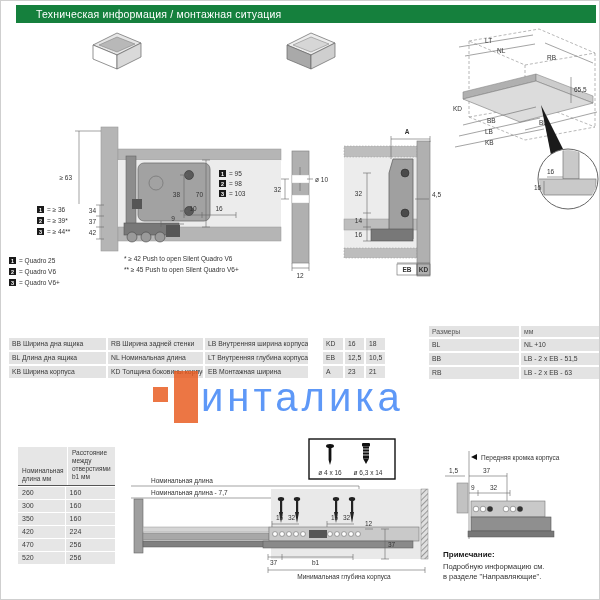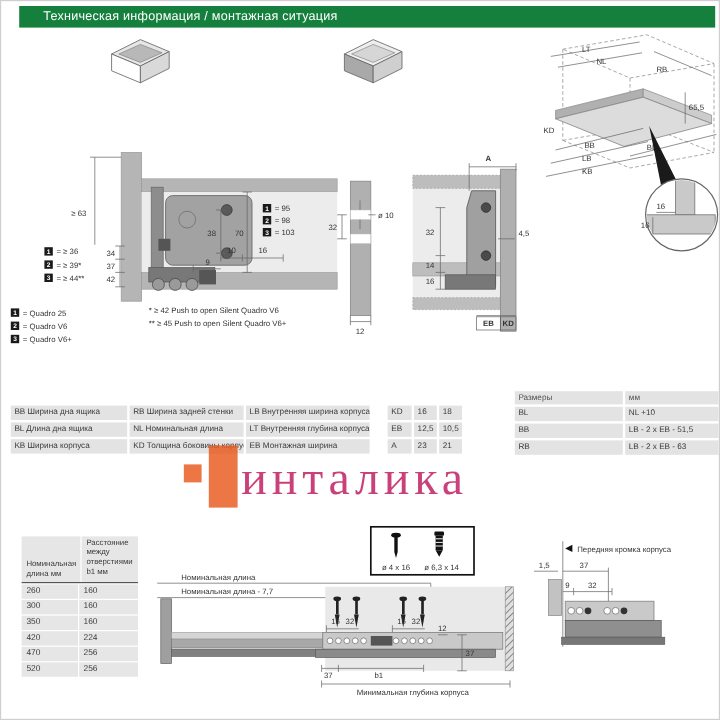--- a/index.html
+++ b/index.html
@@ -12,21 +12,21 @@
   svg .dl{stroke:#666;stroke-width:.6;fill:none;}
   svg .dsh{stroke:#999;stroke-width:.7;stroke-dasharray:3,2;fill:none;}
   svg .sq{fill:#1a1a1a;}
   svg .sqt{fill:#fff;font-size:5.5px;font-weight:bold;}
   .cellrow{display:flex;gap:2px;margin-bottom:2px;}
   .cell{background:#e3e3e3;color:#3a3a3a;font-size:6.8px;line-height:12px;height:12px;
         padding:0 3px;white-space:nowrap;overflow:hidden;}
   .defcol{position:absolute;display:flex;flex-direction:column;gap:2px;}
   .s2cell{background:#e6e6e6;color:#3a3a3a;font-size:7px;line-height:12px;height:12px;padding:0 4px;}
   .wm{position:absolute;left:138px;top:360px;width:345px;height:64px;z-index:30;opacity:.82;pointer-events:none;}
-  .wmtext{position:absolute;left:62px;top:14px;font-size:40px;color:#be185d;letter-spacing:4px;font-weight:500;font-family:Liberation Serif, serif;}
+  .wmtext{position:absolute;left:62px;top:14px;font-size:40px;color:#3b82f6;letter-spacing:4px;font-weight:500;}
   .note{position:absolute;left:442px;top:549px;width:140px;color:#333;}
   .note .t{font-weight:bold;font-size:8px;color:#1a1a1a;margin-bottom:3px;}
   .note .l{font-size:7.5px;line-height:9.5px;}
 </style>
 </head>
 <body>
 
 <div class="page">
 
   <div class="hdr" style="top:4px;">Техническая информация / монтажная ситуация</div>
@@ -438,14 +438,19 @@
     <circle cx="35" cy="62" r="2.8" fill="#fff" stroke="#555" stroke-width="0.5"></circle>
     <circle cx="42" cy="62" r="2.8" fill="#fff" stroke="#555" stroke-width="0.5"></circle>
     <circle cx="49" cy="62" r="2.8" fill="#333"></circle>
     <circle cx="65" cy="62" r="2.8" fill="#fff" stroke="#555" stroke-width="0.5"></circle>
     <circle cx="72" cy="62" r="2.8" fill="#fff" stroke="#555" stroke-width="0.5"></circle>
     <circle cx="79" cy="62" r="2.8" fill="#333"></circle>
     <rect x="30" y="70" width="80" height="14" fill="#8f8f8f" stroke="#555" stroke-width="0.6"></rect>
     <rect x="27" y="84" width="86" height="6" fill="#777777" stroke="#555" stroke-width="0.5"></rect>
   </svg>
 
+  <div class="note">
+    <div class="t">Примечание:</div>
+    <div class="l">Подробную информацию см.</div>
+    <div class="l">в разделе "Направляющие".</div>
+  </div>
 
 </div>
 
 </body></html>

